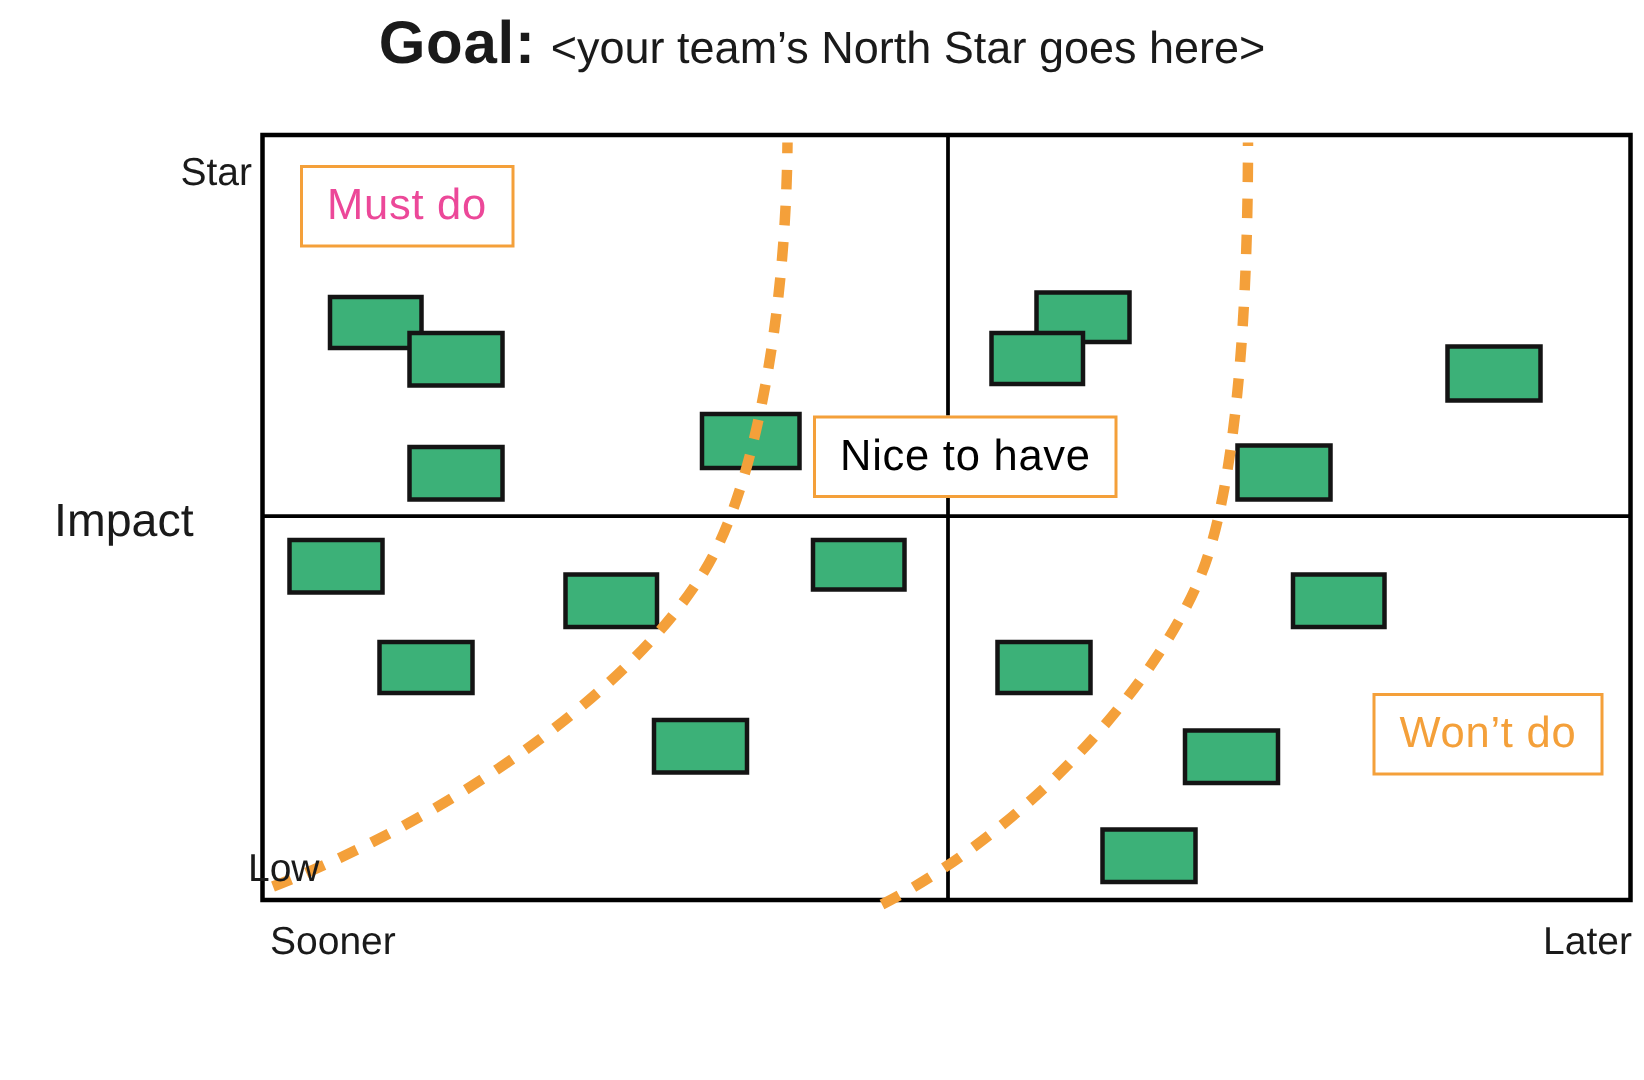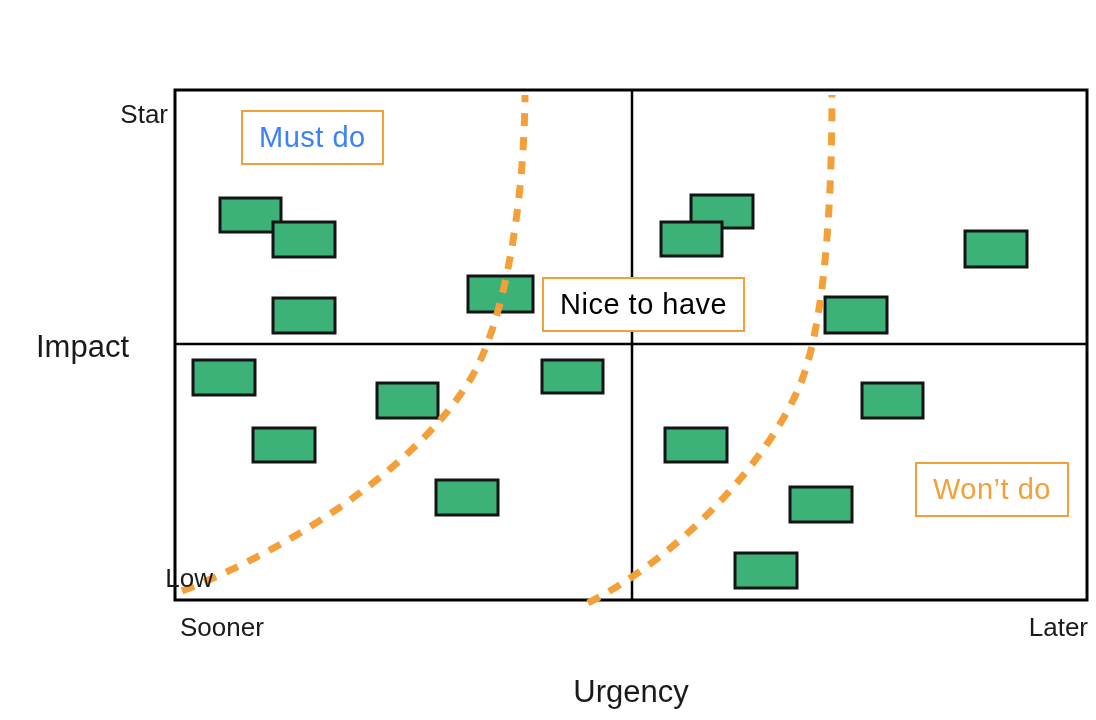--- a/index.html
+++ b/index.html
@@ -23,20 +23,23 @@
   }
   .curve{fill:none;stroke:#f4a03a;stroke-width:7;stroke-dasharray:13 11;}
   .frame{fill:none;stroke:#000000;stroke-width:3;}
   .midline{stroke:#000000;stroke-width:2.5;}
 </style>
 </head>
 <body>
 
 <div id="stage">
 
+  <div id="title" class="abs">
+    <span class="goal-prefix">Goal:</span><span class="goal-placeholder">&lt;your team’s North Star goes here&gt;</span>
+  </div>
 
   <svg id="svg-layer" class="abs" width="1096" height="720" viewBox="0 0 1096 720">
     <rect class="frame" x="175" y="90" width="912" height="510"></rect>
     <line class="midline" x1="632" y1="90" x2="632" y2="600"></line>
     <line class="midline" x1="175" y1="344" x2="1087" y2="344"></line>
     <g>
         <rect x="220" y="198" width="61" height="34" fill="#3cb178" stroke="#141414" stroke-width="3"></rect>
         <rect x="273" y="222" width="62" height="35" fill="#3cb178" stroke="#141414" stroke-width="3"></rect>
         <rect x="273" y="298" width="62" height="35" fill="#3cb178" stroke="#141414" stroke-width="3"></rect>
         <rect x="468" y="276" width="65" height="36" fill="#3cb178" stroke="#141414" stroke-width="3"></rect>
@@ -51,25 +54,24 @@
         <rect x="436" y="480" width="62" height="35" fill="#3cb178" stroke="#141414" stroke-width="3"></rect>
         <rect x="665" y="428" width="62" height="34" fill="#3cb178" stroke="#141414" stroke-width="3"></rect>
         <rect x="862" y="383" width="61" height="35" fill="#3cb178" stroke="#141414" stroke-width="3"></rect>
         <rect x="790" y="487" width="62" height="35" fill="#3cb178" stroke="#141414" stroke-width="3"></rect>
         <rect x="735" y="553" width="62" height="35" fill="#3cb178" stroke="#141414" stroke-width="3"></rect>
       </g>
     <path class="curve" d="M 182 591 C 300 545, 420 462, 470 380 C 504 324, 524 208, 525 95" stroke="#f4a03a"></path>
     <path class="curve" d="M 588 603 C 680 556, 768 462, 800 385 C 824 327, 832 208, 832 95" stroke="#f4a03a"></path>
   </svg>
 
-  <div class="quad-label" style="left: 200px; top: 110px; border-color: rgb(244, 160, 58); color: #3b82f6; margin-left: 41px;">Must do</div>
+  <div class="quad-label" style="left: 200px; top: 110px; border-color: rgb(244, 160, 58); color: #ec4899;">Must do</div>
   <div class="quad-label" style="left: 542px; top: 277px; border-color: rgb(244, 160, 58); color: #000000;">Nice to have</div>
   <div class="quad-label" style="left: 915px; top: 462px; border-color: rgb(244, 160, 58); color: rgb(244, 160, 58);">Won’t do</div>
 
   <div class="abs tick" style="right:928px;top:101px;">Star</div>
   <div class="abs tick" style="right:883px;top:565px;">Low</div>
   <div class="abs axis-title" style="left:4px;top:331px;margin-left:32px;">Impact</div>
 
   <div class="abs tick" style="left:180px;top:614px;">Sooner</div>
   <div class="abs tick" style="right:8px;top:614px;">Later</div>
-  <div class="abs axis-title" style="left:175px;top:676px;width:912px;text-align:center;">Urgency</div>
 
 </div>
 
 </body></html>

